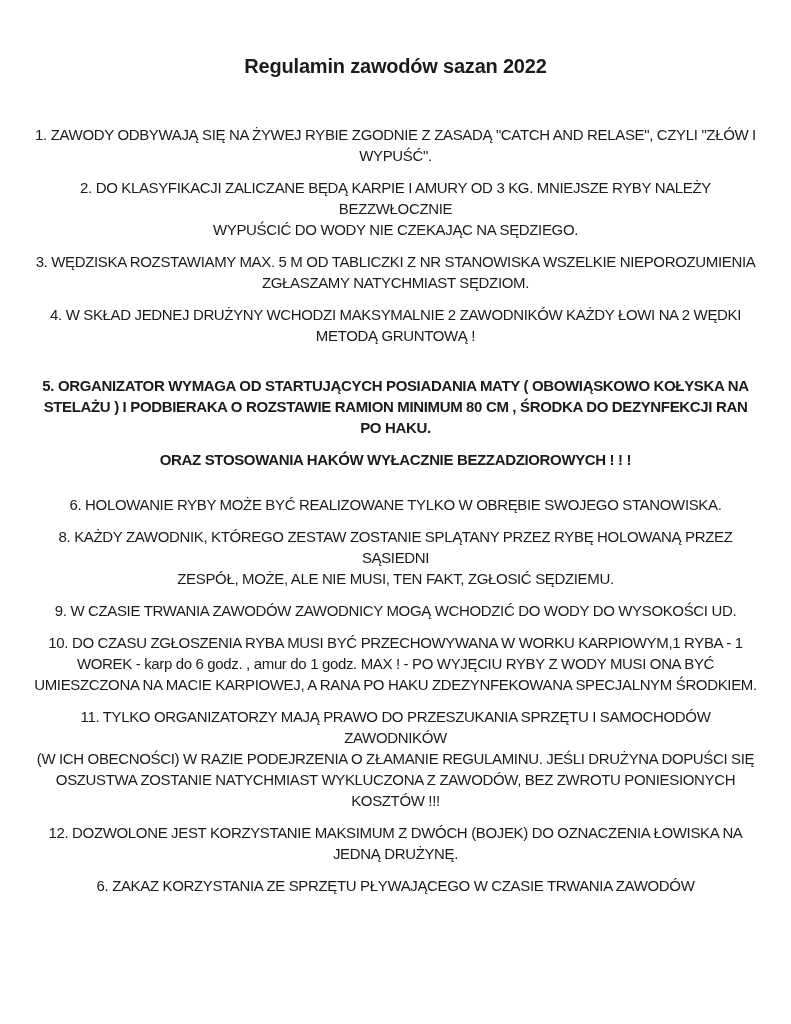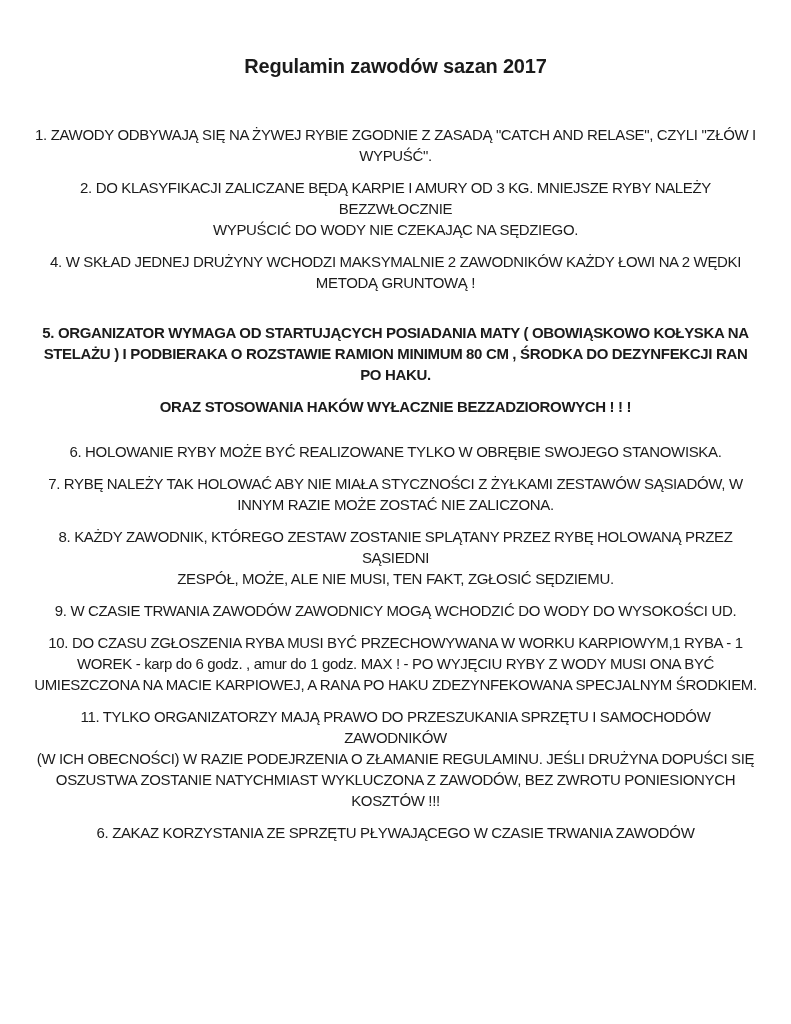--- a/index.html
+++ b/index.html
@@ -41,53 +41,55 @@
     margin-top: 6px;
   }
   p.rule.gap-a { margin-top: 29px; }  
   p.rule.gap-b { margin-top: 24px; }  
 </style>
 </head>
 <body>
 
 <div class="page">
 
-  <h1 class="doc-title">Regulamin zawodów sazan 2017</h1>
+  <h1 class="doc-title">Regulamin zawodów sazan 2022</h1>
 
   <p class="rule">1. ZAWODY ODBYWAJĄ SIĘ NA ŻYWEJ RYBIE ZGODNIE Z ZASADĄ "CATCH AND RELASE", CZYLI "ZŁÓW I
 WYPUŚĆ".</p>
 
   <p class="rule">2. DO KLASYFIKACJI ZALICZANE BĘDĄ KARPIE I AMURY OD 3 KG. MNIEJSZE RYBY NALEŻY BEZZWŁOCZNIE
 WYPUŚCIĆ DO WODY NIE CZEKAJĄC NA SĘDZIEGO.</p>
 
+  <p class="rule">3. WĘDZISKA ROZSTAWIAMY MAX. 5 M OD TABLICZKI Z NR STANOWISKA WSZELKIE NIEPOROZUMIENIA
+ZGŁASZAMY NATYCHMIAST SĘDZIOM.</p>
 
   <p class="rule">4. W SKŁAD JEDNEJ DRUŻYNY WCHODZI MAKSYMALNIE 2 ZAWODNIKÓW KAŻDY ŁOWI NA 2 WĘDKI
 METODĄ GRUNTOWĄ !</p>
 
   <p class="rule bold gap-a">5. ORGANIZATOR WYMAGA OD STARTUJĄCYCH POSIADANIA MATY ( OBOWIĄSKOWO KOŁYSKA NA
 STELAŻU )  I PODBIERAKA O ROZSTAWIE RAMION MINIMUM 80 CM , ŚRODKA DO DEZYNFEKCJI RAN
 PO HAKU.</p>
 
   <p class="rule bold">ORAZ STOSOWANIA HAKÓW WYŁACZNIE BEZZADZIOROWYCH ! ! !</p>
 
   <p class="rule gap-b">6. HOLOWANIE RYBY MOŻE BYĆ REALIZOWANE TYLKO W OBRĘBIE SWOJEGO STANOWISKA.</p>
 
-  <p class="rule">7. RYBĘ NALEŻY TAK HOLOWAĆ ABY NIE MIAŁA STYCZNOŚCI Z ŻYŁKAMI ZESTAWÓW SĄSIADÓW, W
-INNYM RAZIE MOŻE ZOSTAĆ NIE ZALICZONA.</p>
 
   <p class="rule">8. KAŻDY ZAWODNIK, KTÓREGO ZESTAW ZOSTANIE SPLĄTANY PRZEZ RYBĘ HOLOWANĄ PRZEZ SĄSIEDNI
 ZESPÓŁ, MOŻE, ALE NIE MUSI, TEN FAKT, ZGŁOSIĆ SĘDZIEMU.</p>
 
   <p class="rule">9. W CZASIE TRWANIA ZAWODÓW ZAWODNICY MOGĄ WCHODZIĆ DO WODY DO WYSOKOŚCI UD.</p>
 
   <p class="rule">10. DO CZASU ZGŁOSZENIA RYBA MUSI BYĆ PRZECHOWYWANA W WORKU KARPIOWYM,1 RYBA - 1
 WOREK -  karp do 6 godz. , amur do 1 godz. MAX ! - PO WYJĘCIU RYBY Z WODY MUSI ONA BYĆ
 UMIESZCZONA NA MACIE KARPIOWEJ, A RANA PO HAKU ZDEZYNFEKOWANA SPECJALNYM ŚRODKIEM.</p>
 
   <p class="rule">11. TYLKO ORGANIZATORZY MAJĄ PRAWO DO PRZESZUKANIA SPRZĘTU I SAMOCHODÓW ZAWODNIKÓW
 (W ICH OBECNOŚCI) W RAZIE PODEJRZENIA O ZŁAMANIE REGULAMINU. JEŚLI DRUŻYNA DOPUŚCI SIĘ
 OSZUSTWA ZOSTANIE NATYCHMIAST WYKLUCZONA Z ZAWODÓW, BEZ ZWROTU PONIESIONYCH
 KOSZTÓW !!!</p>
 
+  <p class="rule">12. DOZWOLONE JEST KORZYSTANIE MAKSIMUM Z DWÓCH (BOJEK) DO OZNACZENIA ŁOWISKA NA
+JEDNĄ DRUŻYNĘ.</p>
 
   <p class="rule">6. ZAKAZ KORZYSTANIA ZE SPRZĘTU PŁYWAJĄCEGO W CZASIE TRWANIA ZAWODÓW</p>
 
 </div>
 
 </body></html>

